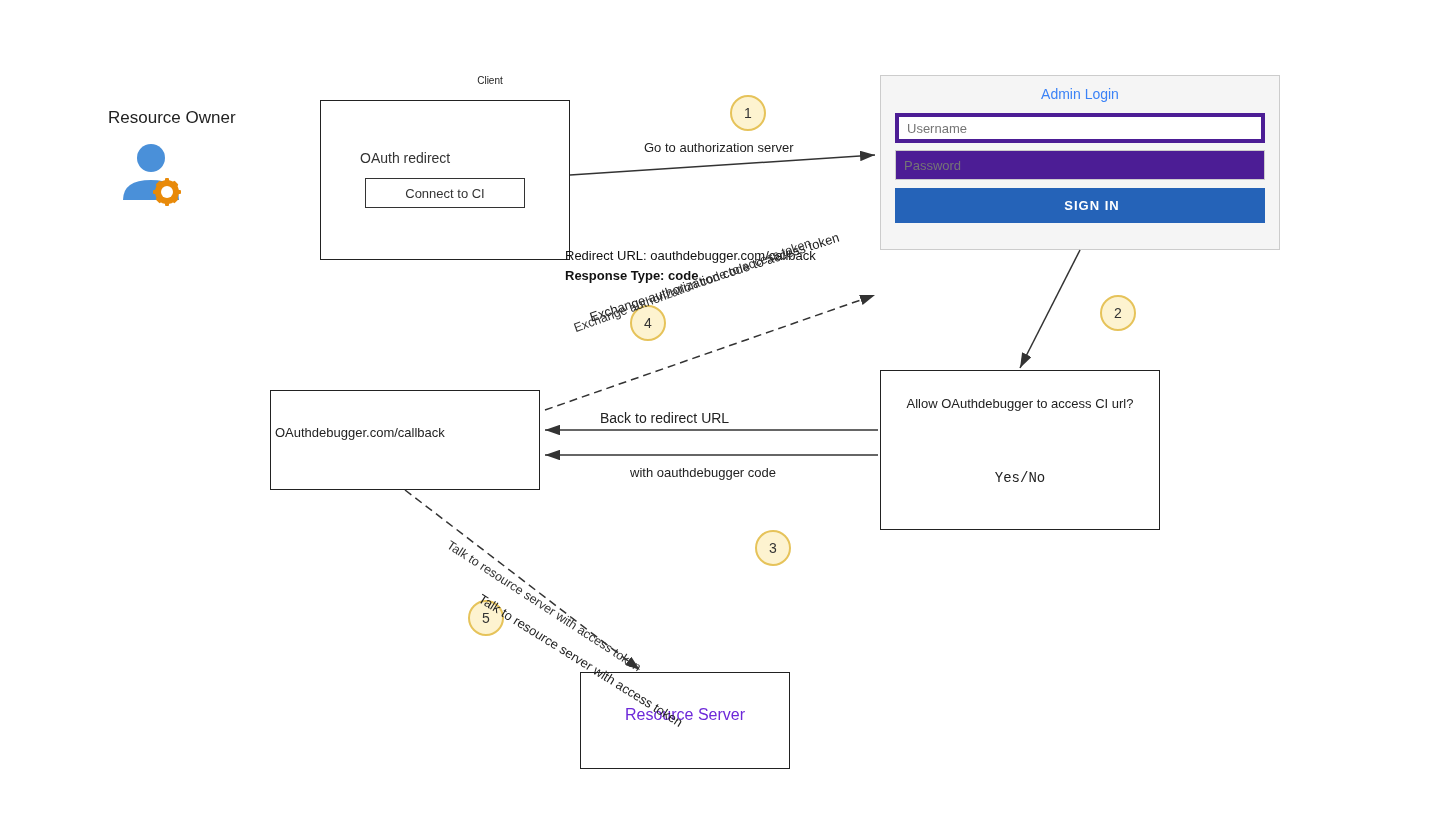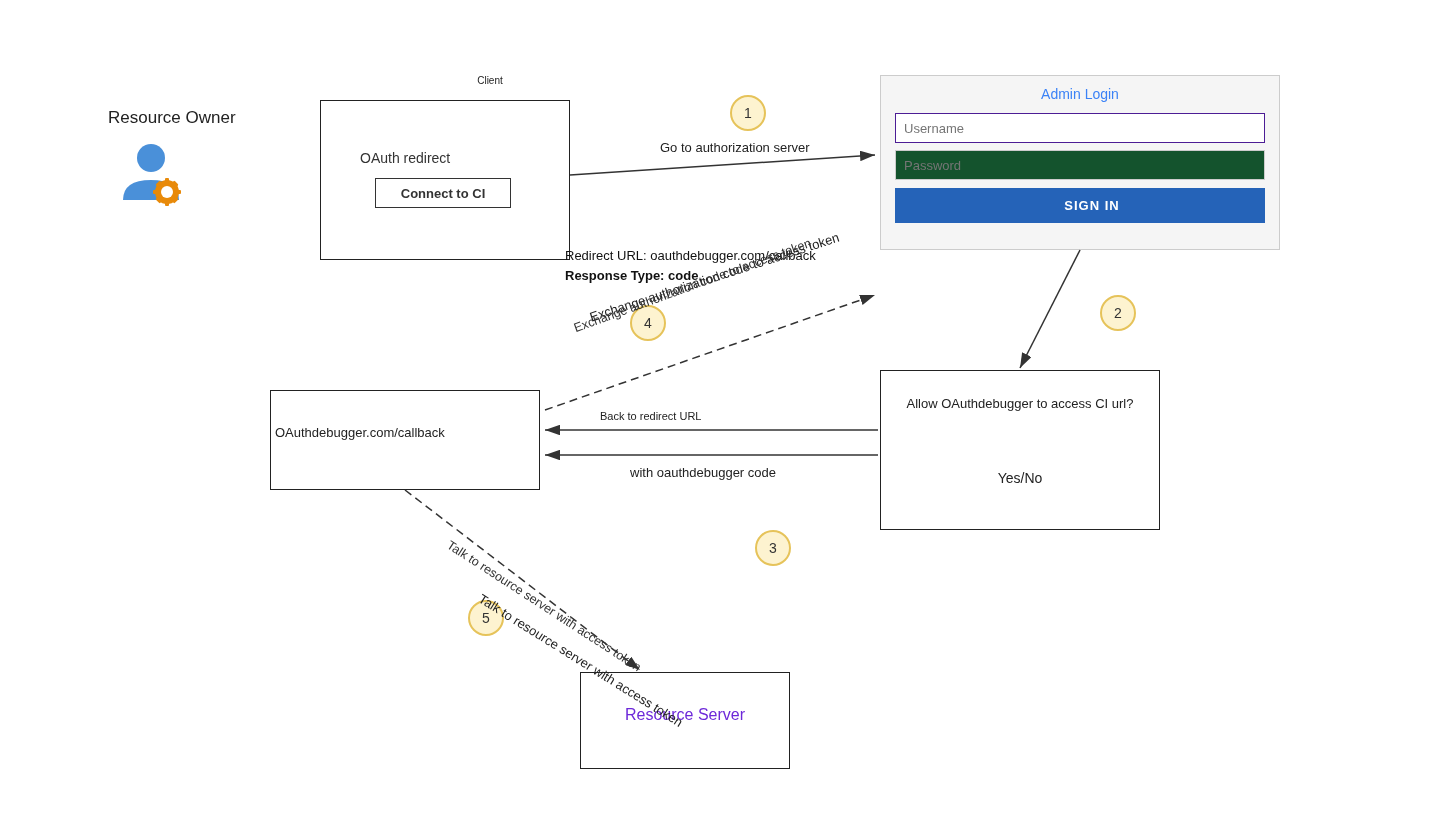--- a/index.html
+++ b/index.html
@@ -48,31 +48,30 @@
       background: #fff;
     }
     .client-box-inner-label {
       position: absolute;
       top: 150px; left: 360px;
       font-size: 14px;
       color: #333;
     }
     .client-box-button {
       position: absolute;
-      top: 178px; left: 375px;
-      width: 136px;
+      top: 178px; left: 365px;
+      width: 160px;
       height: 30px;
       border: 1.5px solid #333;
       background: #fff;
       display: flex;
       align-items: center;
       justify-content: center;
       font-size: 13px;
       color: #333;
-      font-weight: bold;
     }
     
     .redirect-url-text {
       position: absolute;
       top: 246px; left: 565px;
       font-size: 13px;
       color: #111;
       line-height: 1.5;
     }
     
@@ -91,33 +90,33 @@
       text-align: center;
       font-size: 14px;
       color: #3b82f6;
       padding: 8px 0 6px;
     }
     .admin-login-username {
       position: absolute;
       top: 113px; left: 895px;
       width: 370px;
       height: 30px;
-      border: 1px solid #4c1d95;
+      border: 4px solid #4c1d95;
       background: #fff;
       padding: 0 8px;
       font-size: 13px;
       color: #999;
     }
     .admin-login-password {
       position: absolute;
       top: 150px; left: 895px;
       width: 370px;
       height: 30px;
       border: 1px solid #ccc;
-      background: #14532d;
+      background: #4c1d95;
       padding: 0 8px;
       font-size: 13px;
       color: #999;
     }
     .admin-login-signin {
       position: absolute;
       top: 188px; left: 895px;
       width: 370px;
       height: 35px;
       background: #2563b8;
@@ -149,20 +148,21 @@
       text-align: center;
       line-height: 1.4;
     }
     .allow-box-text2 {
       position: absolute;
       top: 470px; left: 885px;
       width: 270px;
       font-size: 14px;
       color: #222;
       text-align: center;
+      font-family: Liberation Mono, monospace;
     }
     
     .callback-box {
       position: absolute;
       top: 390px; left: 270px;
       width: 270px;
       height: 100px;
       border: 1.5px solid #222;
       background: #fff;
     }
@@ -214,21 +214,21 @@
     }
     
     .step-label {
       position: absolute;
       font-size: 13px;
       color: #222;
     }
     .back-redirect-label {
       position: absolute;
       top: 410px; left: 600px;
-      font-size: 11px;
+      font-size: 14px;
       color: #222;
       text-align: center;
     }
     .auth-code-label {
       position: absolute;
       top: 465px; left: 630px;
       font-size: 13px;
       color: #222;
     }
   </style>
@@ -295,21 +295,21 @@
   <div class="step-circle" style="top:530px; left:755px;">
     <span>3</span>
   </div>
   <div class="step-circle" style="top:305px; left:630px;">
     <span>4</span>
   </div>
   <div class="step-circle" style="top:600px; left:468px;">
     <span>5</span>
   </div>
 
-  <div class="step-label" style="top:140px; left:660px;">Go to authorization server</div>
+  <div class="step-label" style="top:140px; left:644px;">Go to authorization server</div>
 
   <div style="position:absolute; top:310px; left:590px; font-size:13px; color:#222; transform: rotate(-18deg); transform-origin: left center; white-space:nowrap;">Exchange authorization code to access token</div>
 
   <div class="back-redirect-label">Back to redirect URL</div>
 
   <div class="auth-code-label">
     <span>with oauthdebugger code</span>
   </div>
 
   <div style="position:absolute; top:590px; left:480px; font-size:13px; color:#222; transform: rotate(32deg); transform-origin: left center; white-space:nowrap;">Talk to resource server with access token</div>

